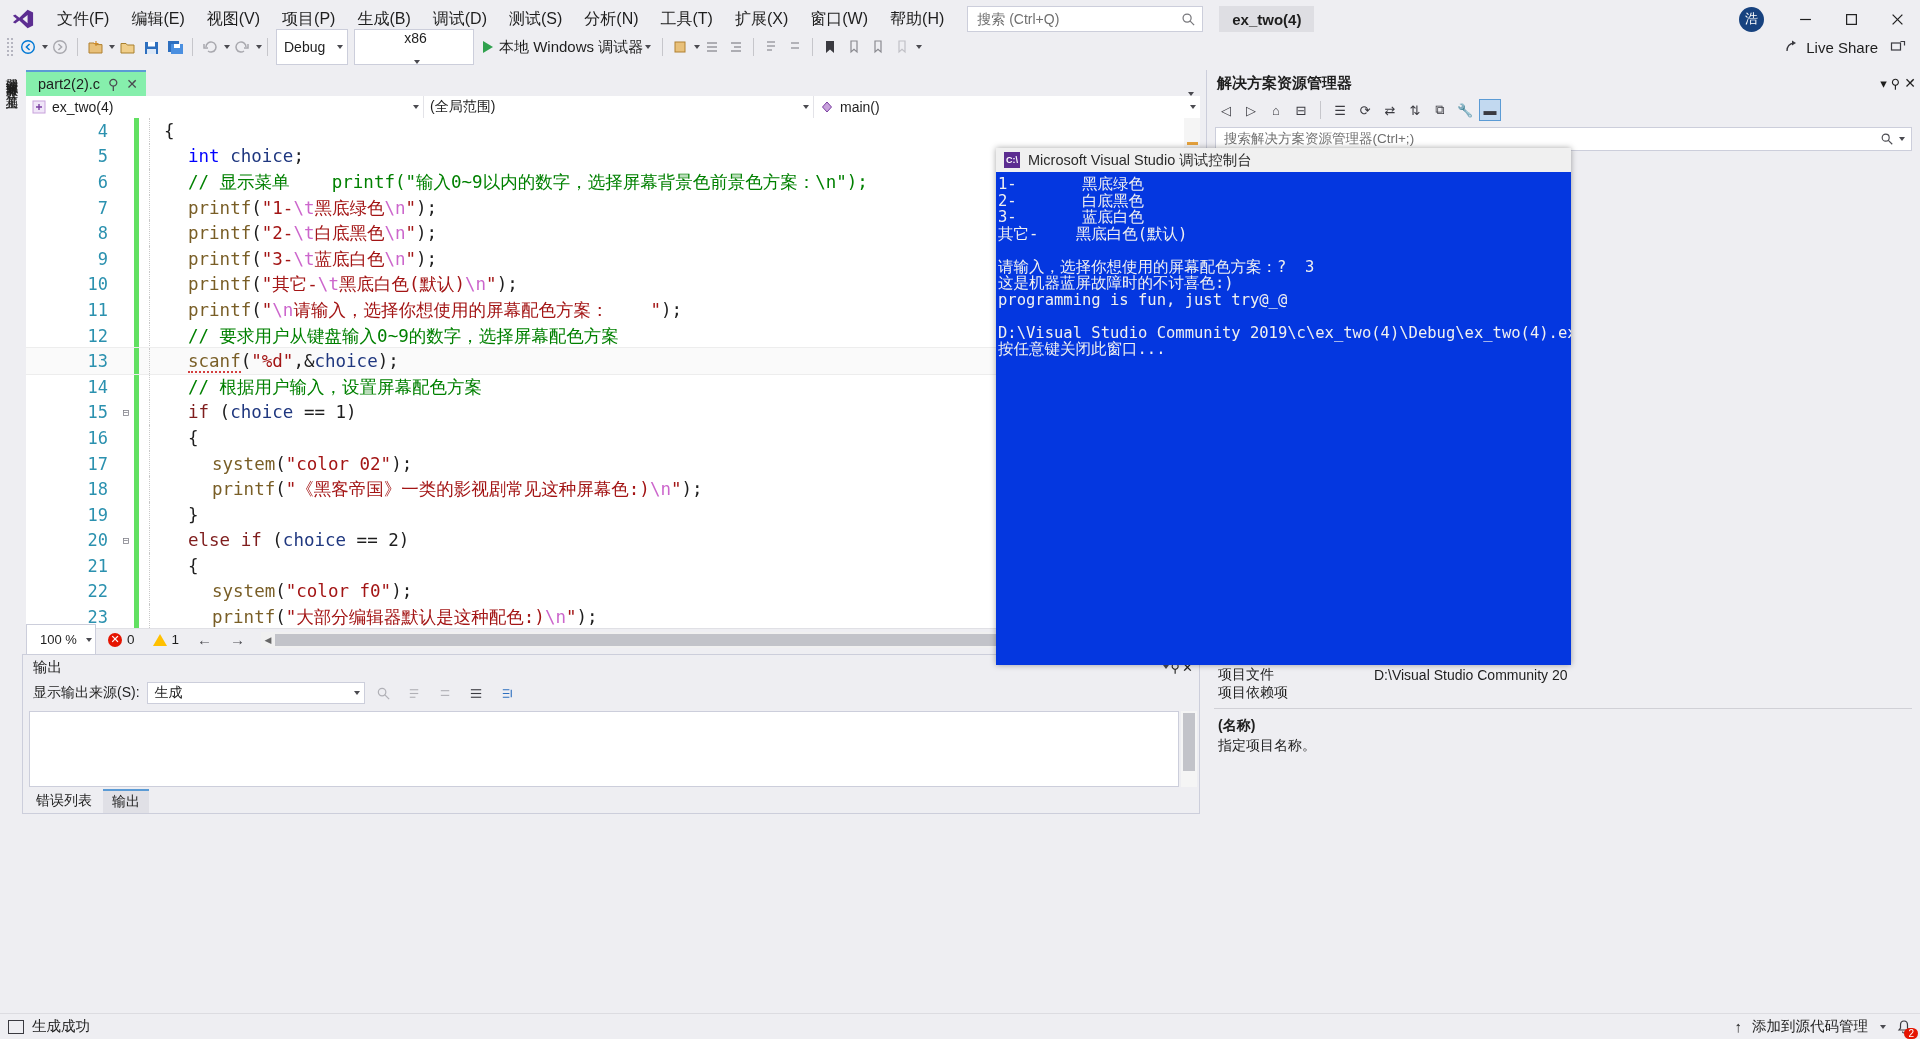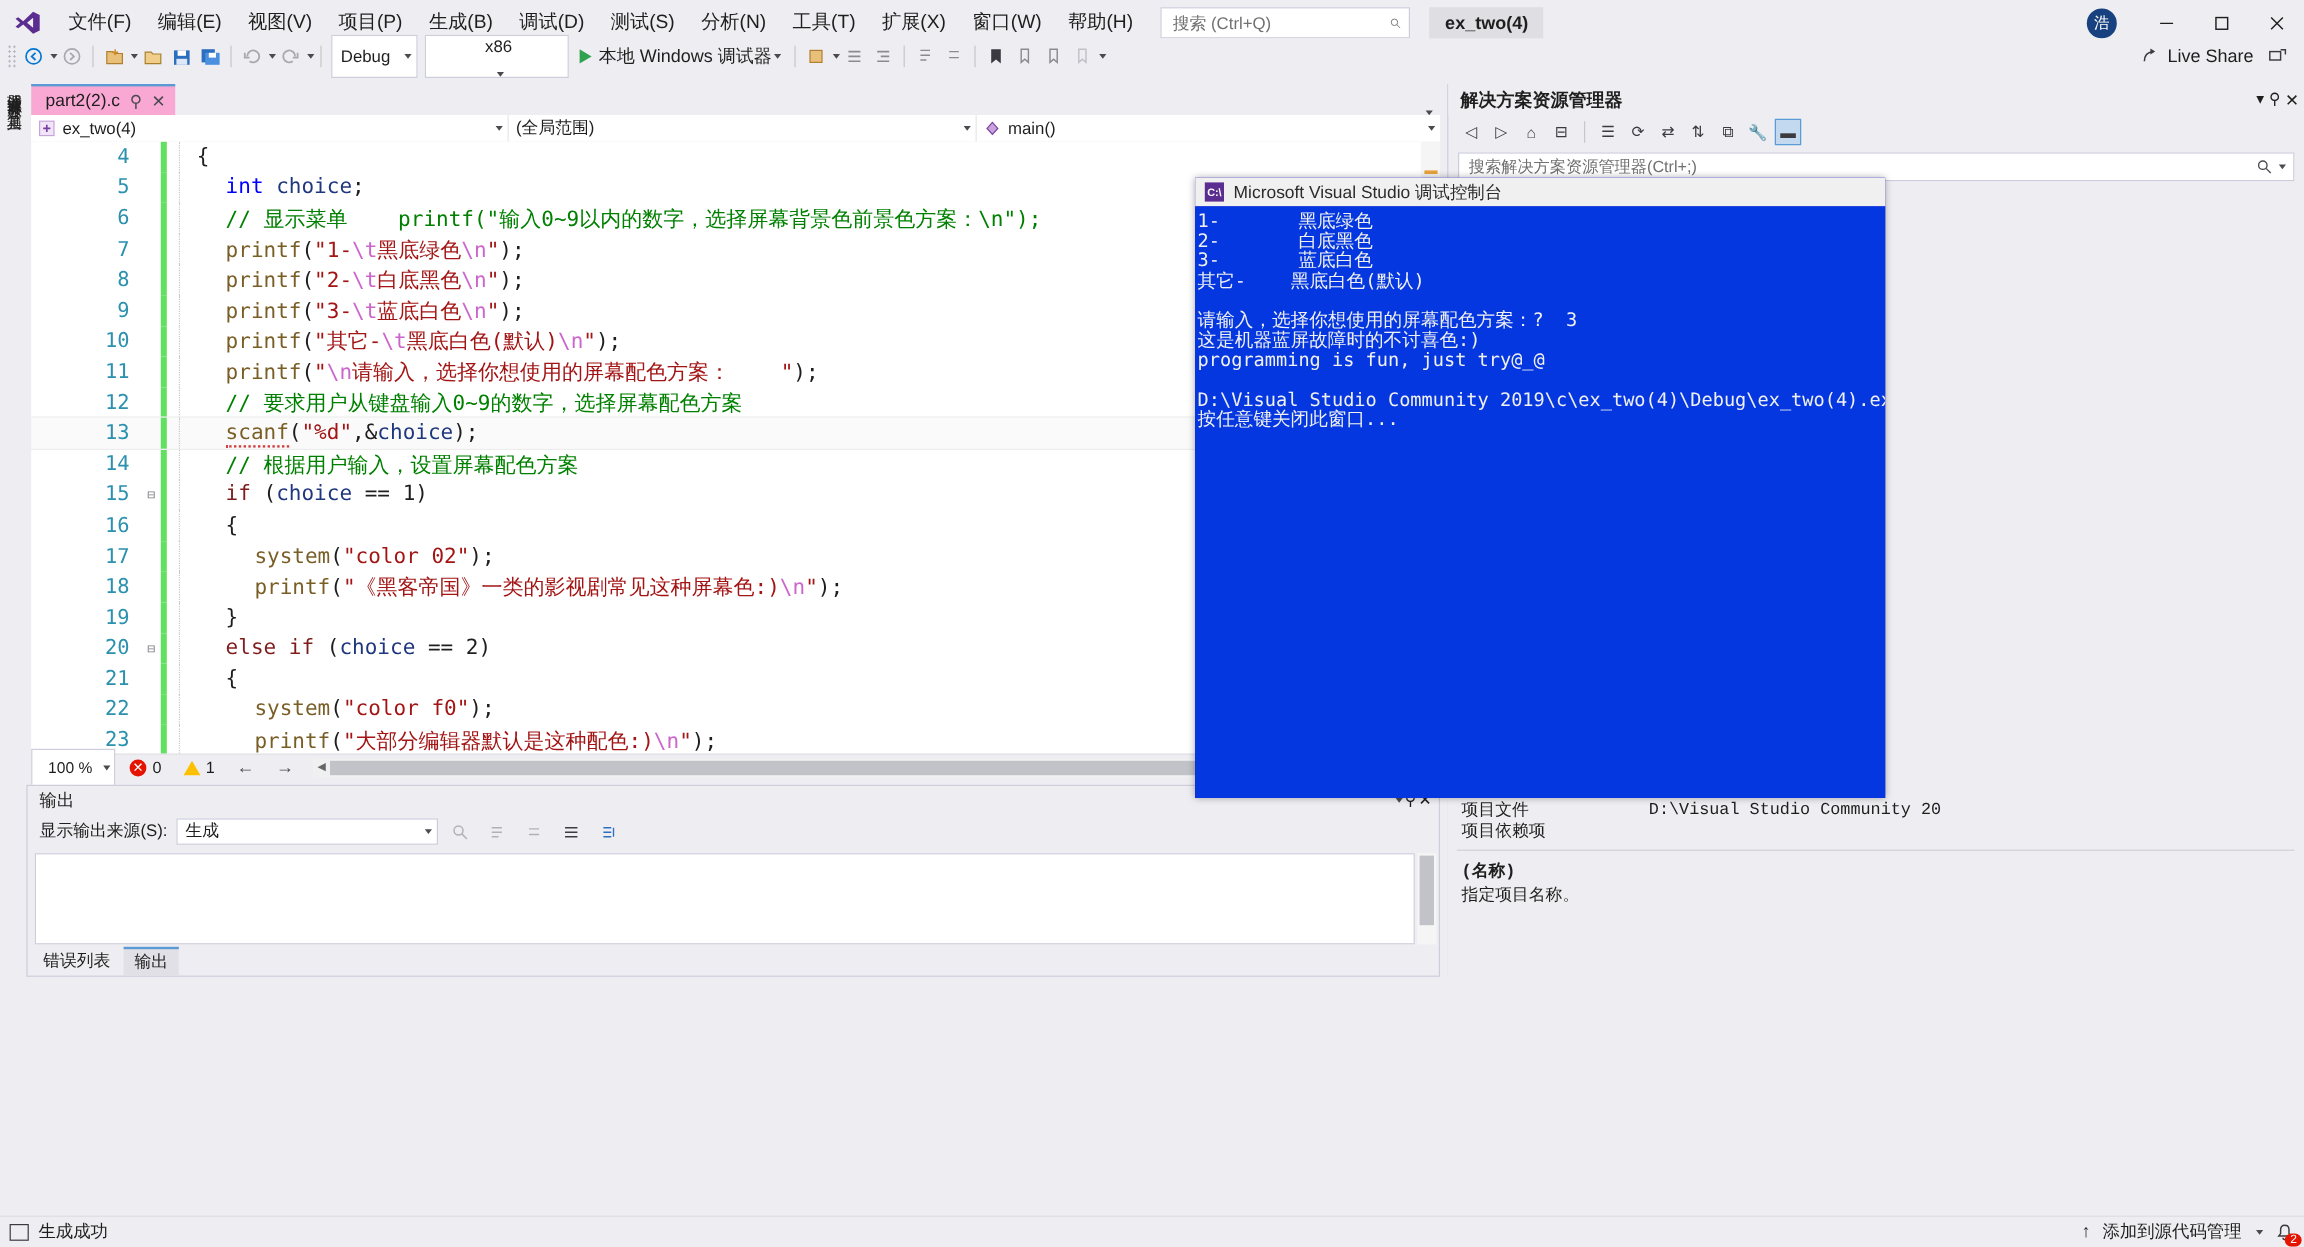--- a/index.html
+++ b/index.html
@@ -19,21 +19,21 @@
     background: #EEEEF2; display: flex; align-items: center;
   }
   .vs-logo { width: 46px; height: 38px; display: flex; align-items: center; justify-content: center; }
   .vs-logo svg { width: 22px; height: 22px; }
   .menu { display: flex; align-items: center; height: 38px; }
   .menu-item {
     padding: 0 11px; height: 38px; line-height: 38px; font-size: 16px;
     color: #1E1E1E; white-space: nowrap; cursor: default;
   }
   .searchbox {
-    margin-left: 12px; width: 208px; height: 26px; background: #FFFFFF;
+    margin-left: 12px; width: 236px; height: 26px; background: #FFFFFF;
     border: 1px solid #CCCEDB; display: flex; align-items: center;
     padding: 0 6px 0 9px; position: relative;
   }
   .searchbox input {
     border: none; outline: none; flex: 1; font-size: 14px;
     font-family: "Liberation Sans", sans-serif; color: #1E1E1E; background: transparent;
   }
   .searchbox input::placeholder { color: #707070; }
   .search-ico { width: 15px; height: 15px; opacity: .75; }
   .proj-chip {
@@ -80,21 +80,21 @@
     font-size: 12.5px; color: #1E1E1E; letter-spacing: -1px;
     padding: 6px 3px; white-space: nowrap; cursor: default;
   }
 
   
   .tabstrip {
     position: absolute; left: 26px; top: 70px; width: 1174px; height: 26px;
     background: #EEEEF2; display: flex; align-items: flex-end;
   }
   .doctab {
-    height: 26px; background: #f9a8d4; border-top: 2px solid #5B9BD5;
+    height: 26px; background: #86efac; border-top: 2px solid #5B9BD5;
     display: flex; align-items: center; padding: 0 8px 0 12px; gap: 8px; font-size: 14.5px;
   }
   .doctab .pin, .doctab .x { font-size: 14px; color: #4A4A50; cursor: pointer; }
   .tabstrip-right { margin-left: auto; padding-right: 6px; display: flex; align-items: center; }
 
   
   .navbars {
     position: absolute; left: 26px; top: 96px; width: 1174px; height: 22px;
     background: #fff; display: flex; align-items: center; border-bottom: 1px solid #E3E3E8;
   }
@@ -188,21 +188,21 @@
              font-size: 15px; font-weight: bold; background: #EEEEF2; }
   .se-head .right { margin-left: auto; display: flex; align-items: center; gap: 4px; }
   .se-toolbar { height: 28px; display: flex; align-items: center; padding-left: 8px; gap: 3px; }
   .se-tb { width: 22px; height: 22px; display:flex; align-items:center; justify-content:center; font-size: 13px; color: #3A3A40;}
   .se-tb.sel { background: #C2D9F0; border: 1px solid #5B9BD5; }
   .se-search { margin: 3px 8px 0 8px; height: 24px; background: #fff; border: 1px solid #CCCEDB;
                display: flex; align-items: center; padding: 0 6px 0 8px; font-size: 13.5px; color: #707070; }
 
   
   .props { position: absolute; left: 1206px; top: 648px; width: 714px; height: 166px;
-           background: #EEEEF2; font-size: 14px; font-family: Liberation Mono, monospace; }
+           background: #EEEEF2; font-size: 14px; }
   .prow { display: flex; height: 18px; align-items: center; }
   .pname { width: 168px; padding-left: 12px; }
   .pval  { flex: 1; }
   .psep { height: 1px; background: #D0D0D6; margin: 6px 8px; }
   .pdesc-t { padding: 2px 12px; font-weight: bold; }
   .pdesc-b { padding: 0 12px; }
 
   
   .console {
     position: absolute; left: 996px; top: 148px; width: 575px; height: 517px;

